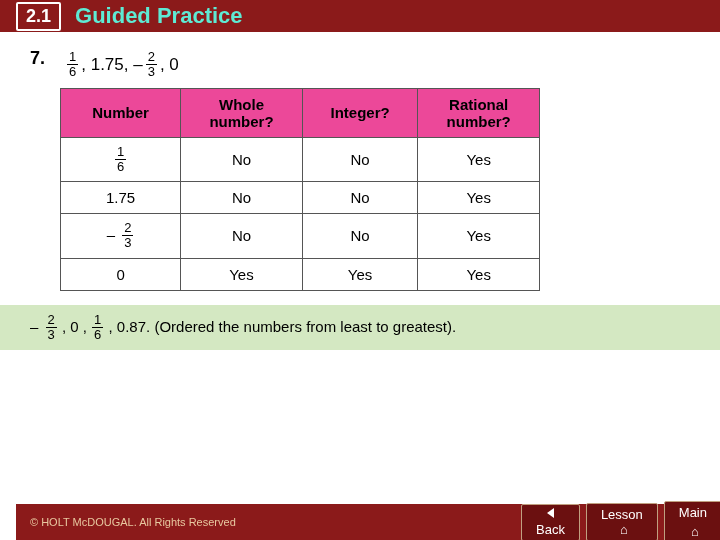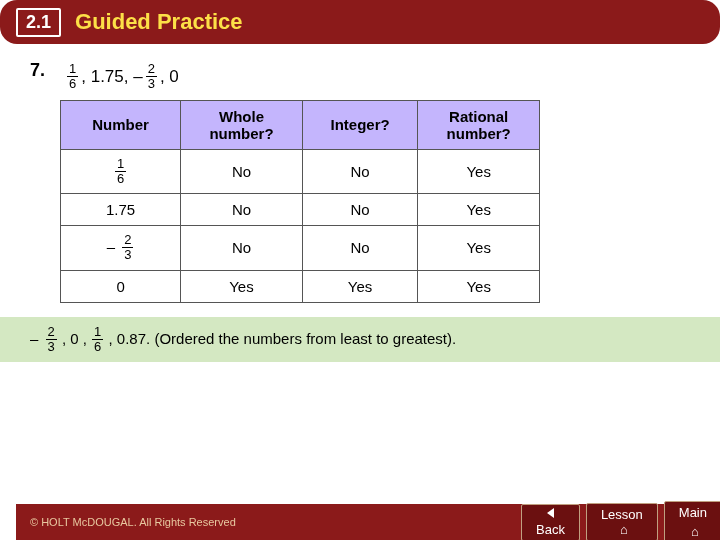--- a/index.html
+++ b/index.html
@@ -12,37 +12,36 @@
       overflow: hidden;
       position: relative;
     }
 
     
     .header {
       background: #8B1A1A;
       display: flex;
       align-items: center;
       padding: 8px 16px;
-      height: 44px;
-      border-radius: 17px;
+      height: 32px;
     }
 
     .version-badge {
       background: #8B1A1A;
       border: 2px solid #fff;
       color: #fff;
       font-size: 18px;
       font-weight: bold;
       padding: 2px 8px;
       margin-right: 14px;
       border-radius: 2px;
     }
 
     .header-title {
-      color: #fde047;
+      color: #5eead4;
       font-size: 22px;
       font-weight: bold;
     }
 
     
     .content {
       padding: 16px 30px 10px 30px;
     }
 
     .frac {
@@ -80,21 +79,21 @@
 
     th, td {
       border: 1.5px solid #555;
       padding: 7px 18px;
       text-align: center;
       vertical-align: middle;
     }
 
     th {
       font-weight: bold;
-      background: #c4b5fd;
+      background: #ec4899;
     }
 
     td:first-child, th:first-child {
       text-align: center;
       min-width: 100px;
     }
 
     .answer-section {
       background: #d4e8c2;
       padding: 8px 16px;

